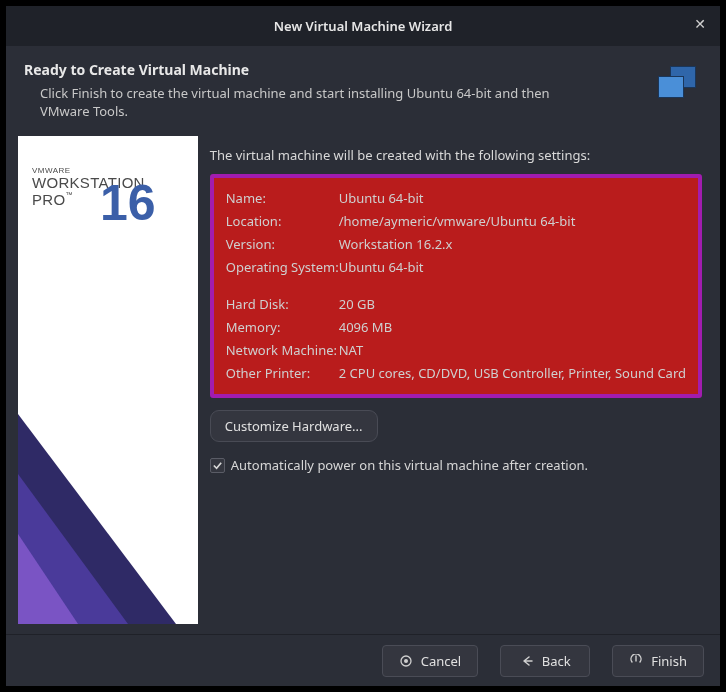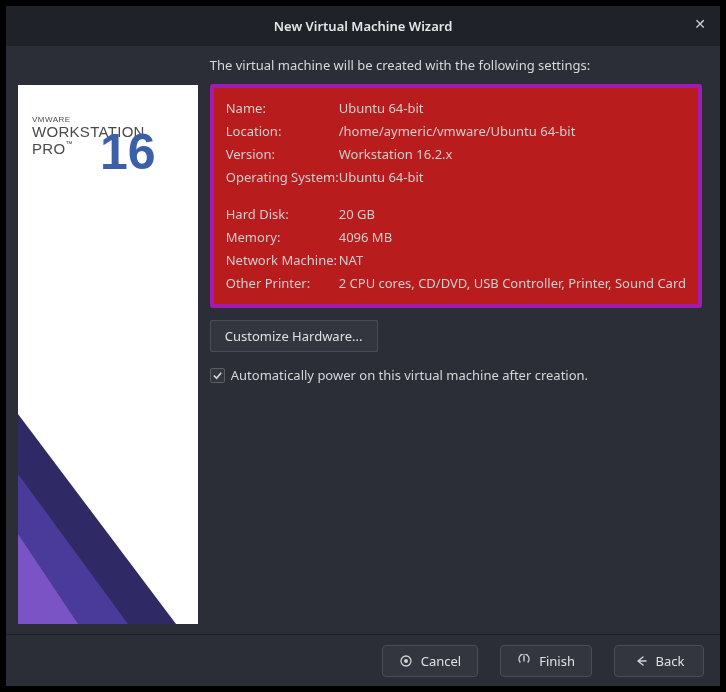--- a/index.html
+++ b/index.html
@@ -80,21 +80,20 @@
     flex: 1;
     display: flex;
     padding: 0 12px 0 12px;
     gap: 10px;
   }
   .side-panel {
     width: 186px;
     background: #fff;
     position: relative;
     overflow: hidden;
-    margin-top: 39px;
   }
   .side-panel .brand {
     position: absolute;
     left: 14px; top: 30px;
     color: #4a4a4a;
     font-family: Arial, sans-serif;
   }
   .brand-line1 { font-size: 8px; letter-spacing: 0.5px; }
   .brand-line2 { font-size: 15px; font-weight: 400; letter-spacing: 0.3px; margin-top: -1px; text-align: right; }
   .brand-line3 { font-size: 15px; font-weight: 400; letter-spacing: 0.3px; }
@@ -137,21 +136,21 @@
   }
   .settings-table td.key { width: 130px; }
   .settings-table tr.spacer td { height: 14px; }
 
   .customize-btn {
     margin-top: 12px;
     display: inline-flex;
     align-items: center;
     background: #34363f;
     border: 1px solid #494b55;
-    border-radius: 1px;
+    border-radius: 9px;
     padding: 6px 14px;
     color: #e0e0e0;
     cursor: pointer;
   }
   .checkbox-row {
     margin-top: 14px;
     display: flex;
     align-items: center;
     gap: 6px;
     color: #d6d6d6;
@@ -198,20 +197,30 @@
 
 <div class="window">
 
   <div class="titlebar">
     <div class="titlebar-title">New Virtual Machine Wizard</div>
     <div class="titlebar-close">
       <span>✕</span>
     </div>
   </div>
 
+  <div class="header-area">
+    <div class="header-text">
+      <div class="header-heading">Ready to Create Virtual Machine</div>
+      <div class="header-desc">Click Finish to create the virtual machine and start installing Ubuntu 64-bit and then VMware Tools.</div>
+    </div>
+    <div class="header-icon">
+      <div class="scr back"></div>
+      <div class="scr front"></div>
+    </div>
+  </div>
 
   <div class="body-area">
 
     <div class="side-panel">
       <div class="brand">
         <div class="brand-line1">VMWARE</div>
         <div class="brand-line2">WORKSTATION</div>
         <div class="brand-line3"><span>PRO</span><sup>™</sup></div>
       </div>
       <div class="brand-ver">16</div>
@@ -291,29 +300,29 @@
         <svg viewBox="0 0 14 14">
             <circle cx="7" cy="7" r="5" stroke="#d0d0d0" stroke-width="1.3" fill="none"></circle>
             <circle cx="7" cy="7" r="2" fill="#d0d0d0"></circle>
           </svg>
       </span>
       <span>Cancel</span>
     </div>
     <div class="btn">
       <span class="ico">
         <svg viewBox="0 0 14 14">
+            <path d="M9 3 L4 7 L9 11 M4 7 H12" stroke="#d0d0d0" stroke-width="1.5" fill="none" stroke-linecap="round" stroke-linejoin="round"></path>
+          </svg>
+      </span>
+      <span>Back</span>
+    </div>
+    <div class="btn">
+      <span class="ico">
+        <svg viewBox="0 0 14 14">
             <path d="M3 8 A5 5 0 1 1 11 8" stroke="#d0d0d0" stroke-width="1.4" fill="none" stroke-linecap="round"></path>
             <path d="M7 2 V7" stroke="#d0d0d0" stroke-width="1.4" stroke-linecap="round"></path>
           </svg>
       </span>
       <span>Finish</span>
     </div>
-    <div class="btn">
-      <span class="ico">
-        <svg viewBox="0 0 14 14">
-            <path d="M9 3 L4 7 L9 11 M4 7 H12" stroke="#d0d0d0" stroke-width="1.5" fill="none" stroke-linecap="round" stroke-linejoin="round"></path>
-          </svg>
-      </span>
-      <span>Back</span>
-    </div>
   </div>
 
 </div>
 
 </body></html>

